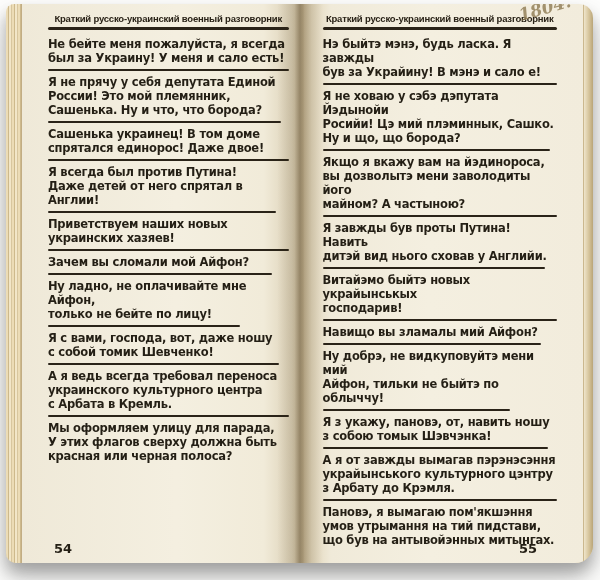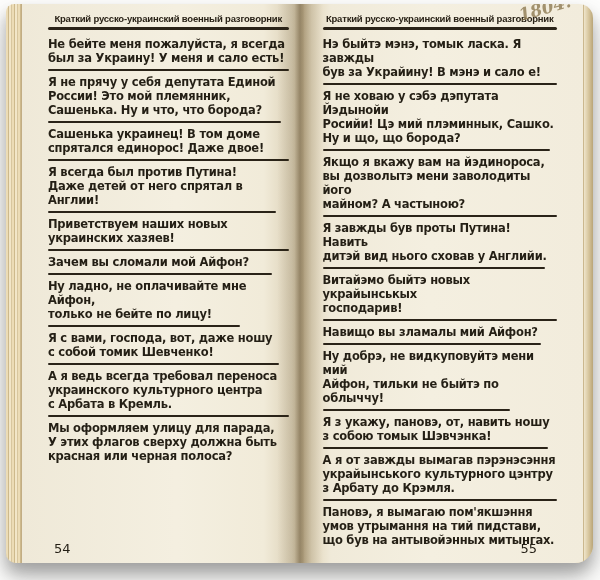--- a/index.html
+++ b/index.html
@@ -89,21 +89,21 @@
   .phrase-block:nth-of-type(2) .rule{ width:97%; }
   .phrase-block:nth-of-type(4) .rule{ width:95%; }
   .phrase-block:nth-of-type(6) .rule{ width:93%; }
   .phrase-block:nth-of-type(7) .rule{ width:80%; }
   .phrase-block:nth-of-type(8) .rule{ width:96%; }
   .phrase-block:nth-of-type(10) .rule{ width:97%; }
   .phrase-block:last-of-type .rule{ display:none; }
 
   .pagenum{
     position:absolute; bottom:7px;
-    font-weight:normal; font-size:13px; color:#241f15;
+    font-weight:bold; font-size:13px; color:#241f15;
   }
   .pagenum.left{ left:32px; }
   .pagenum.right{ right:46px;text-align:center; }
 
   .handwriting{
     position:absolute; top:-6px; right:12px;
     font-family:"DejaVu Serif", serif;
     font-style:italic; font-weight:bold;
     font-size:17px; color:#93805a;
     transform:rotate(-16deg);
@@ -195,21 +195,21 @@
     </div>
 
     <div class="page page-right">
       <div class="handwriting">1804.</div>
       <div class="content-r">
         <div class="header">Краткий русско-украинский военный разговорник</div>
         <div class="header-rule"></div>
         <div class="phrases">
 
             <div class="phrase-block">
-              <div class="phrase">Нэ быйтэ мэнэ, томык ласка. Я завжды
+              <div class="phrase">Нэ быйтэ мэнэ, будь ласка. Я завжды
 був за Украйину! В мэнэ и сало е!</div>
               <div class="rule"></div>
             </div>
 
             <div class="phrase-block">
               <div class="phrase">Я не ховаю у сэбэ дэпутата Йэдынойи
 Росийи! Цэ мий плэминнык, Сашко.
 Ну и що, що борода?</div>
               <div class="rule"></div>
             </div>

